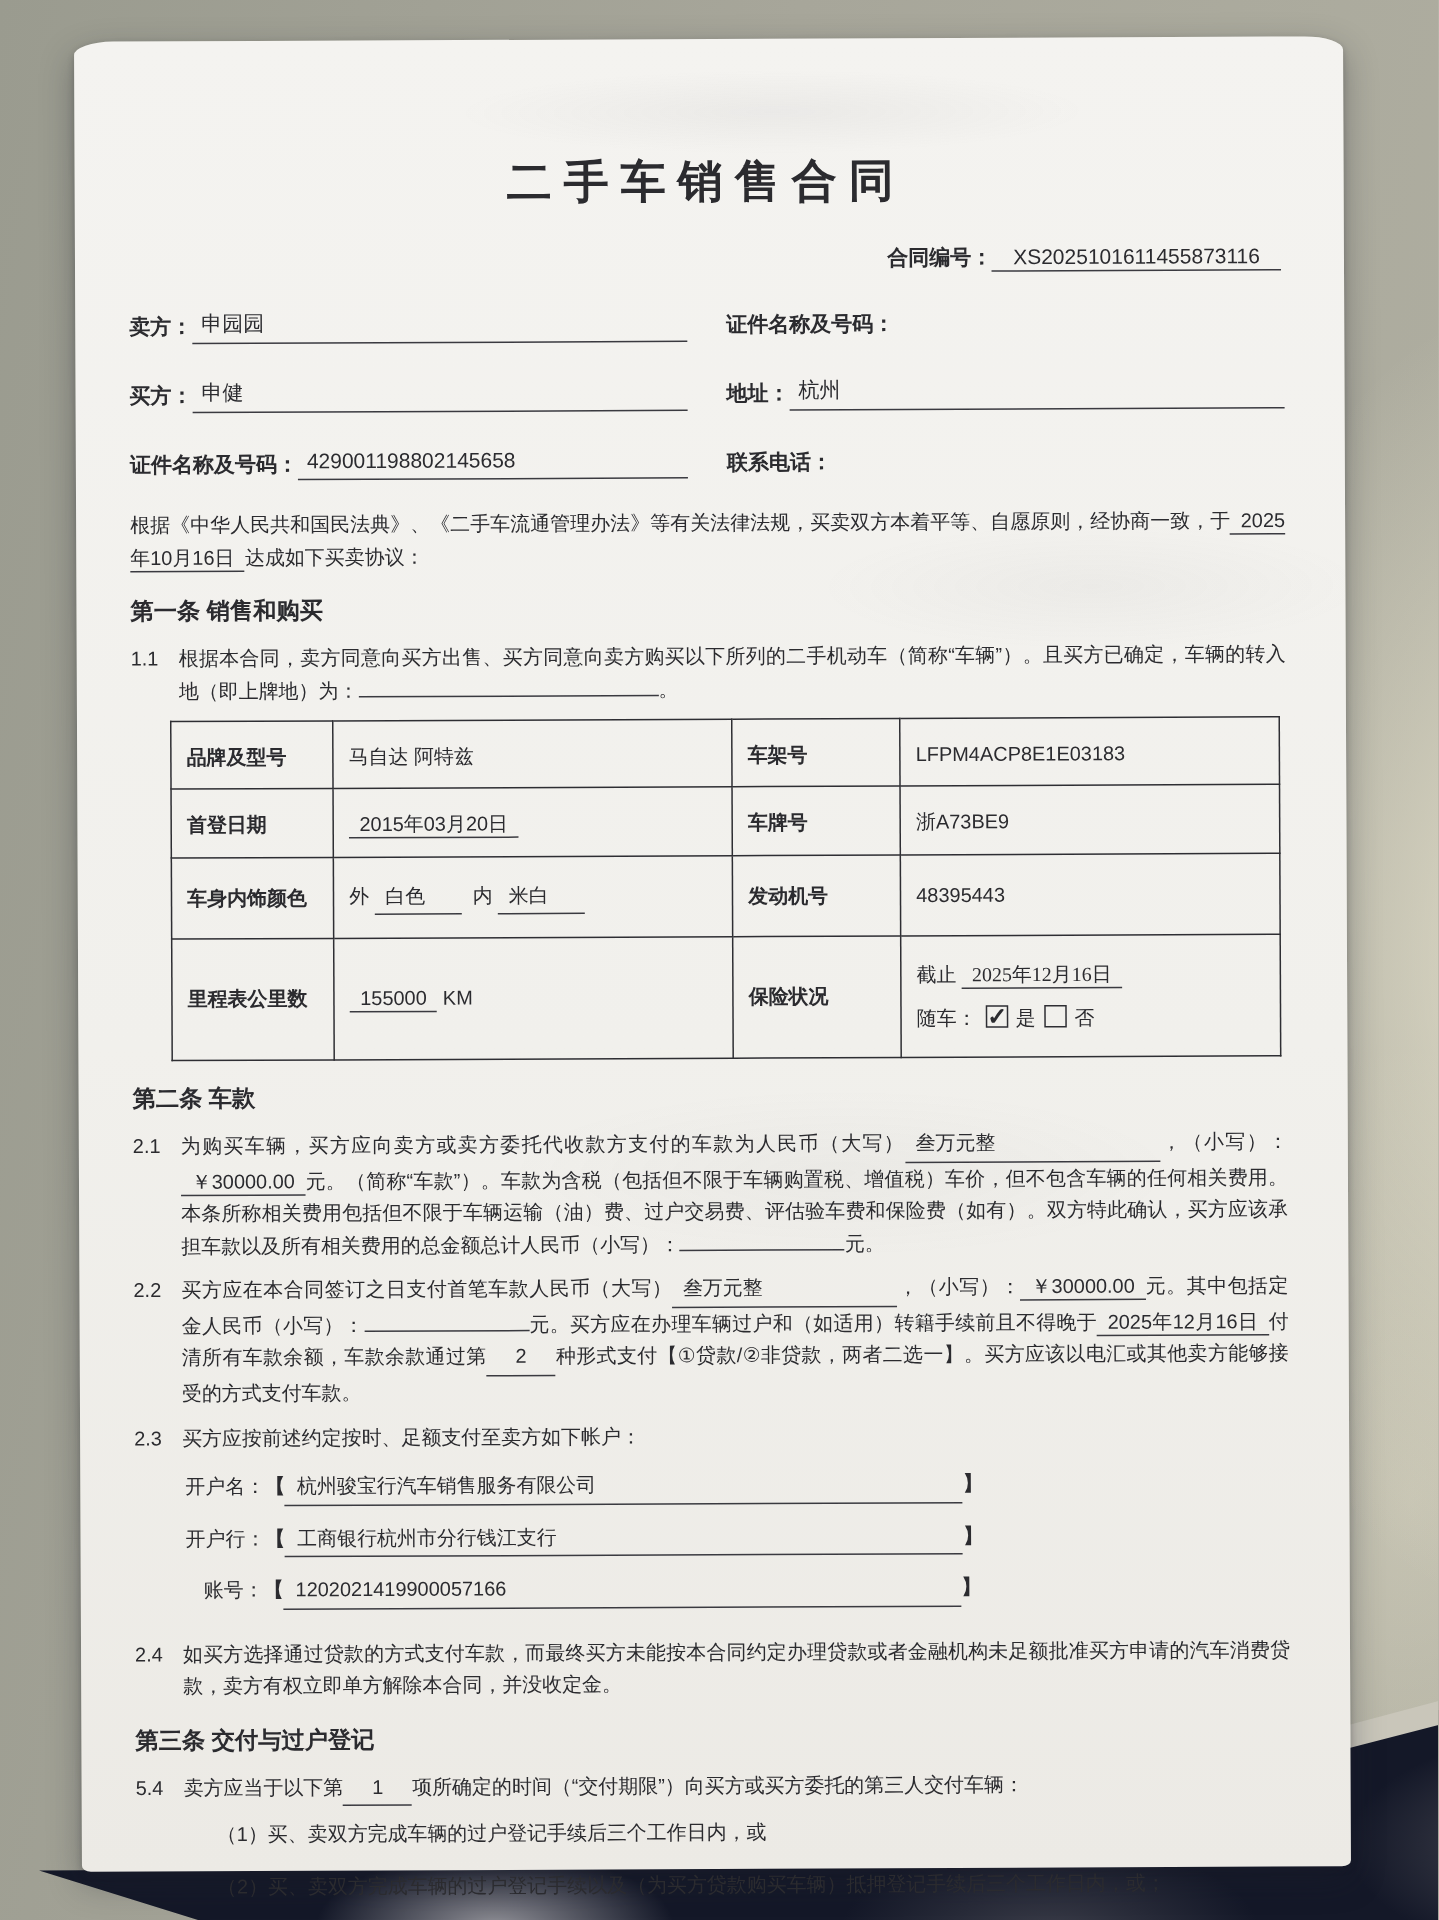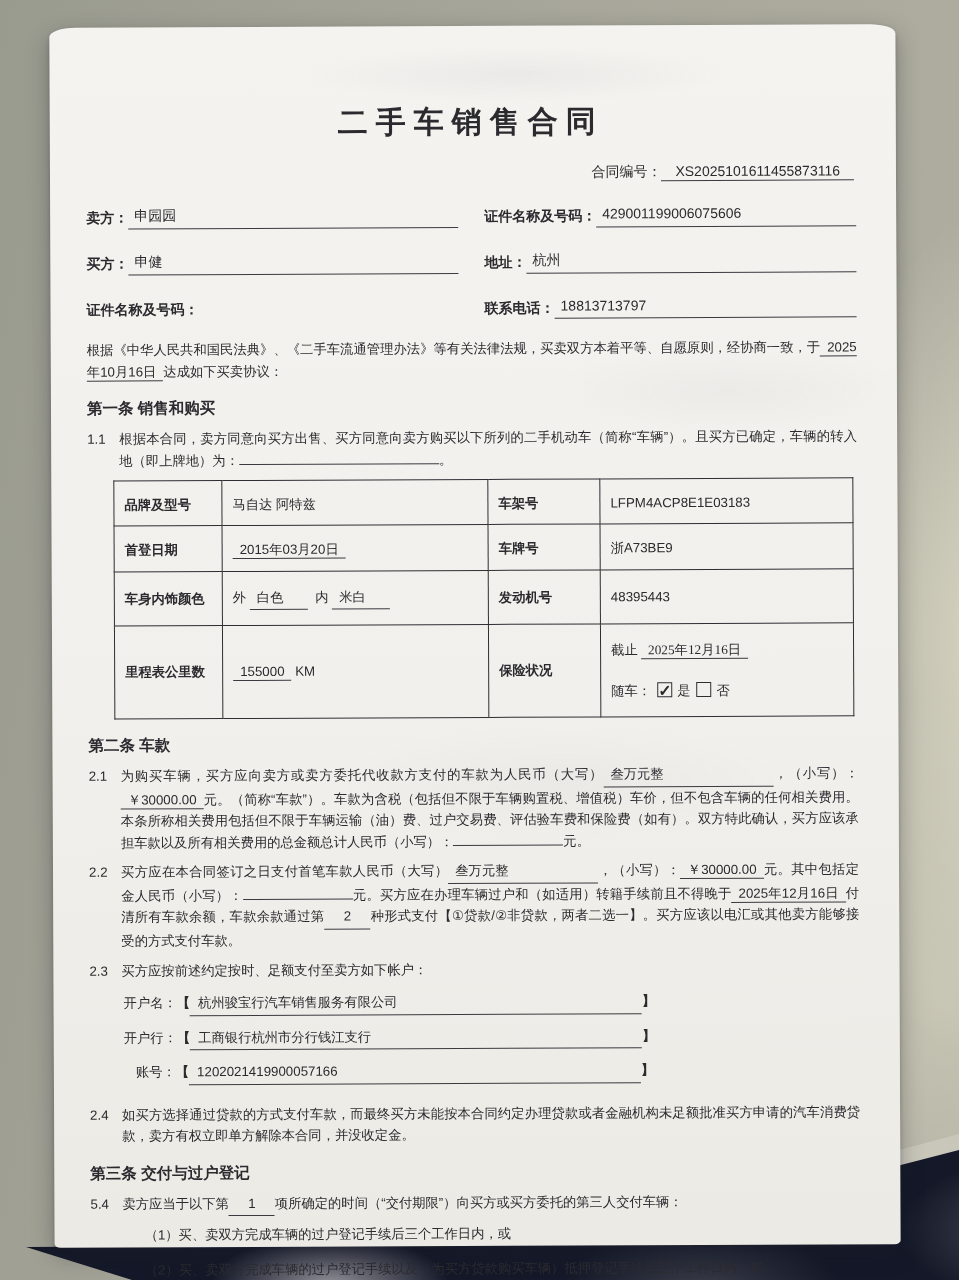--- a/index.html
+++ b/index.html
@@ -38,21 +38,21 @@
   .content { position:relative; padding:40px 40px 0 36px; font-size:13.3px; line-height:1.62;
              font-weight:500; }
 
   .title { text-align:center; font-size:30px; font-weight:700; letter-spacing:8px; margin-top:32px; }
 
   .u { border-bottom:1.5px solid #3a3a40; padding:0 7px 1px; }
   .blank { display:inline-block; border-bottom:1.5px solid #3a3a40; vertical-align:baseline; }
   .w200 { width:200px; } .w110 { width:110px; } .w46 { width:46px; text-align:center; }
 
   .contract-row { text-align:right; margin:14px 2px 0 0; font-size:14px; }
-  .contract-row .lbl { font-weight:400; }
+  .contract-row .lbl { font-weight:700; }
   .contract-row .u { padding:0 14px 1px; }
 
   .party-grid { display:grid; grid-template-columns:372px 1fr; column-gap:26px; row-gap:21px;
                 margin-top:20px; font-size:14px; }
   .field { display:flex; align-items:flex-end; }
   .flabel { font-weight:700; white-space:nowrap; }
   .fvalue { flex:1; border-bottom:1.5px solid #3a3a40; padding:0 6px 1px; white-space:nowrap; }
 
   .preamble { margin-top:19px; text-align:justify; }
   .sec-heading { font-size:15.5px; font-weight:700; margin:13px 0 4px; }
@@ -64,21 +64,21 @@
   
   table.vehicle { border-collapse:collapse; width:calc(100% - 30px); margin:8px 4px 10px 26px;
                   border:1.7px solid #2e2e33; font-size:13.3px; }
   table.vehicle td { border:1.3px solid #2e2e33; padding:9px 10px; vertical-align:middle; }
   td.tl { font-weight:700; width:108px; }
   td.tl2 { font-weight:700; width:112px; }
   td.tv1 { width:266px; }
   tr.r1 td, tr.r2 td { padding-top:13px; padding-bottom:10px; }
   tr.r3 td, tr.r4 td { padding-top:15px; padding-bottom:15px; }
   .ins-line { display:block;font-family:Liberation Serif, serif; }
-  .ins-line + .ins-line { margin-top:19px; }
+  .ins-line + .ins-line { margin-top:7px; }
 
   .cb { display:inline-block; width:15px; height:15px; border:1.7px solid #2e2e33;
         vertical-align:-2px; position:relative; margin:0 5px 0 6px; }
   .cb.checked::after { content:"✓"; position:absolute; left:0px; top:-5px; font-size:16px;
                        font-weight:700; color:#2b2b2f; }
 
   
   .acct { margin:11px 0 11px 2px; }
   .acct .bracket { font-weight:700; }
   .acct .u { display:inline-block; width:452px; padding:0 8px 1px; white-space:nowrap; }
@@ -103,36 +103,35 @@
       <span class="lbl">合同编号：</span><span class="u">XS2025101611455873116</span>
     </div>
 
     <div class="party-grid">
       <div class="field">
         <span class="flabel">卖方：</span>
         <span class="fvalue">申园园</span>
       </div>
       <div class="field">
         <span class="flabel">证件名称及号码：</span>
-        <span class="fvalue">429001199006075606</span>
       </div>
       <div class="field">
         <span class="flabel">买方：</span>
         <span class="fvalue">申健</span>
       </div>
       <div class="field">
         <span class="flabel">地址：</span>
         <span class="fvalue">杭州</span>
       </div>
       <div class="field">
         <span class="flabel">证件名称及号码：</span>
+        <span class="fvalue">429001198802145658</span>
       </div>
       <div class="field">
         <span class="flabel">联系电话：</span>
-        <span class="fvalue">18813713797</span>
       </div>
     </div>
 
     <div class="preamble">
       <span>根据《中华人民共和国民法典》、《二手车流通管理办法》等有关法律法规，买卖双方本着平等、自愿原则，经协商一致，于</span><span class="u">2025年10月16日</span><span>达成如下买卖协议：</span>
     </div>
 
     <div class="sec-heading">第一条 销售和购买</div>
 
     <div class="clause">

